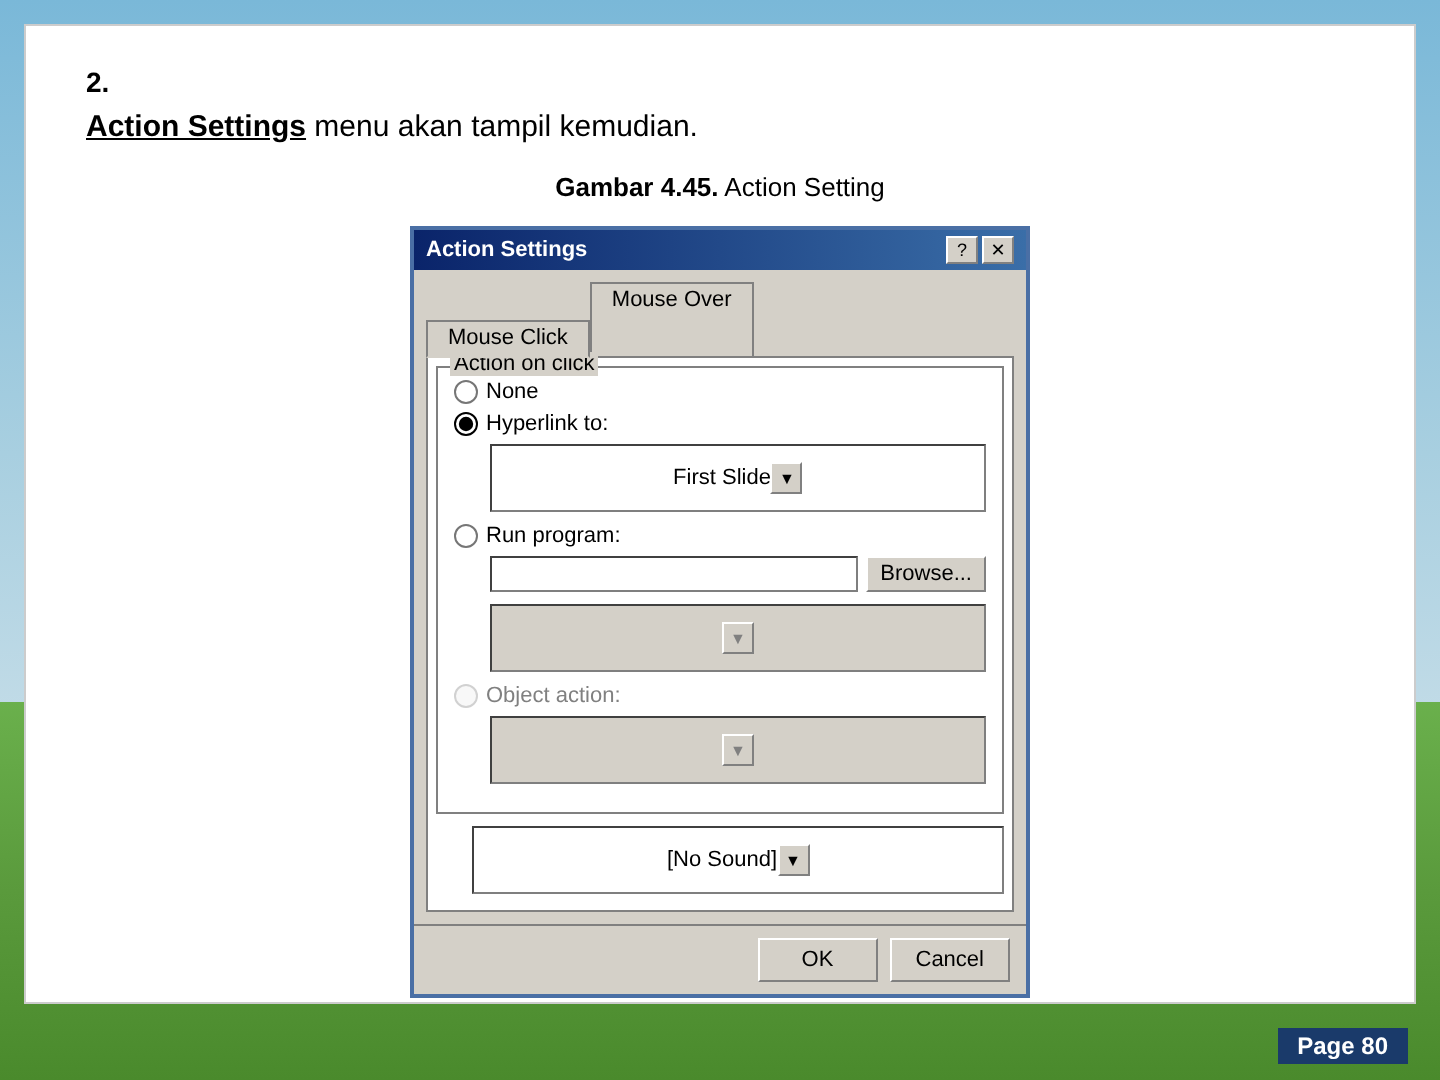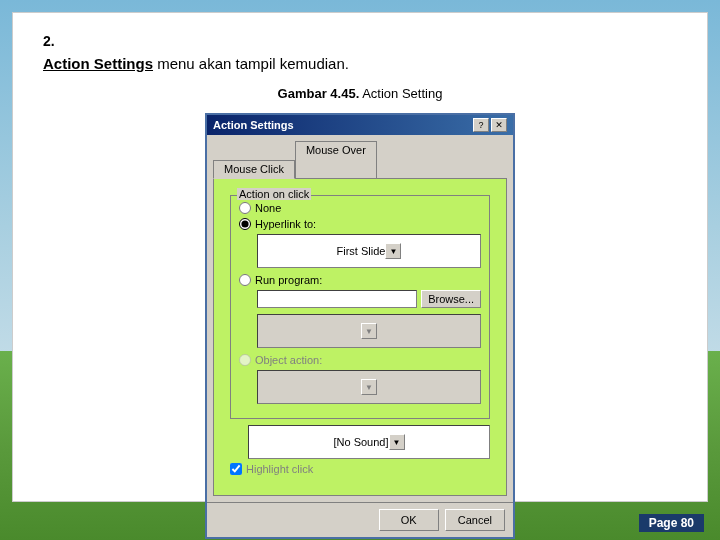--- a/index.html
+++ b/index.html
@@ -138,22 +138,22 @@
       background: #d4d0c8;
       border-bottom: 1px solid #d4d0c8;
       z-index: 2;
       margin-bottom: -1px;
       padding-bottom: 3px;
       margin-top: 19px;
     }
 
     .tab-content-area {
       border: 1px solid #808080;
-      background: #bef264;
-      padding: 16px;
+      background: #ffffff;
+      padding: 4px;
       position: relative;
       z-index: 1;
     }
 
     
     .group-box {
       border: 1px solid #808080;
       padding: 6px 8px 8px 8px;
       margin-bottom: 6px;
       position: relative;
@@ -422,24 +422,20 @@
           </div>
 
 
           <div class="dropdown-row" style="margin-left: 18px; margin-bottom: 4px;">
             <div class="win-select">
               <span>[No Sound]</span>
               <div class="win-select-arrow">▼</div>
             </div>
           </div>
 
-          <div class="checkbox-row">
-            <input type="checkbox" class="win-checkbox" checked="" style="">
-            <label class="radio-label highlight-click-disabled">Highlight click</label>
-          </div>
         </div>
       </div>
 
       <div class="dialog-footer">
         <button class="win-button">OK</button>
         <button class="win-button">Cancel</button>
       </div>
     </div>
   </div>
 </div>

